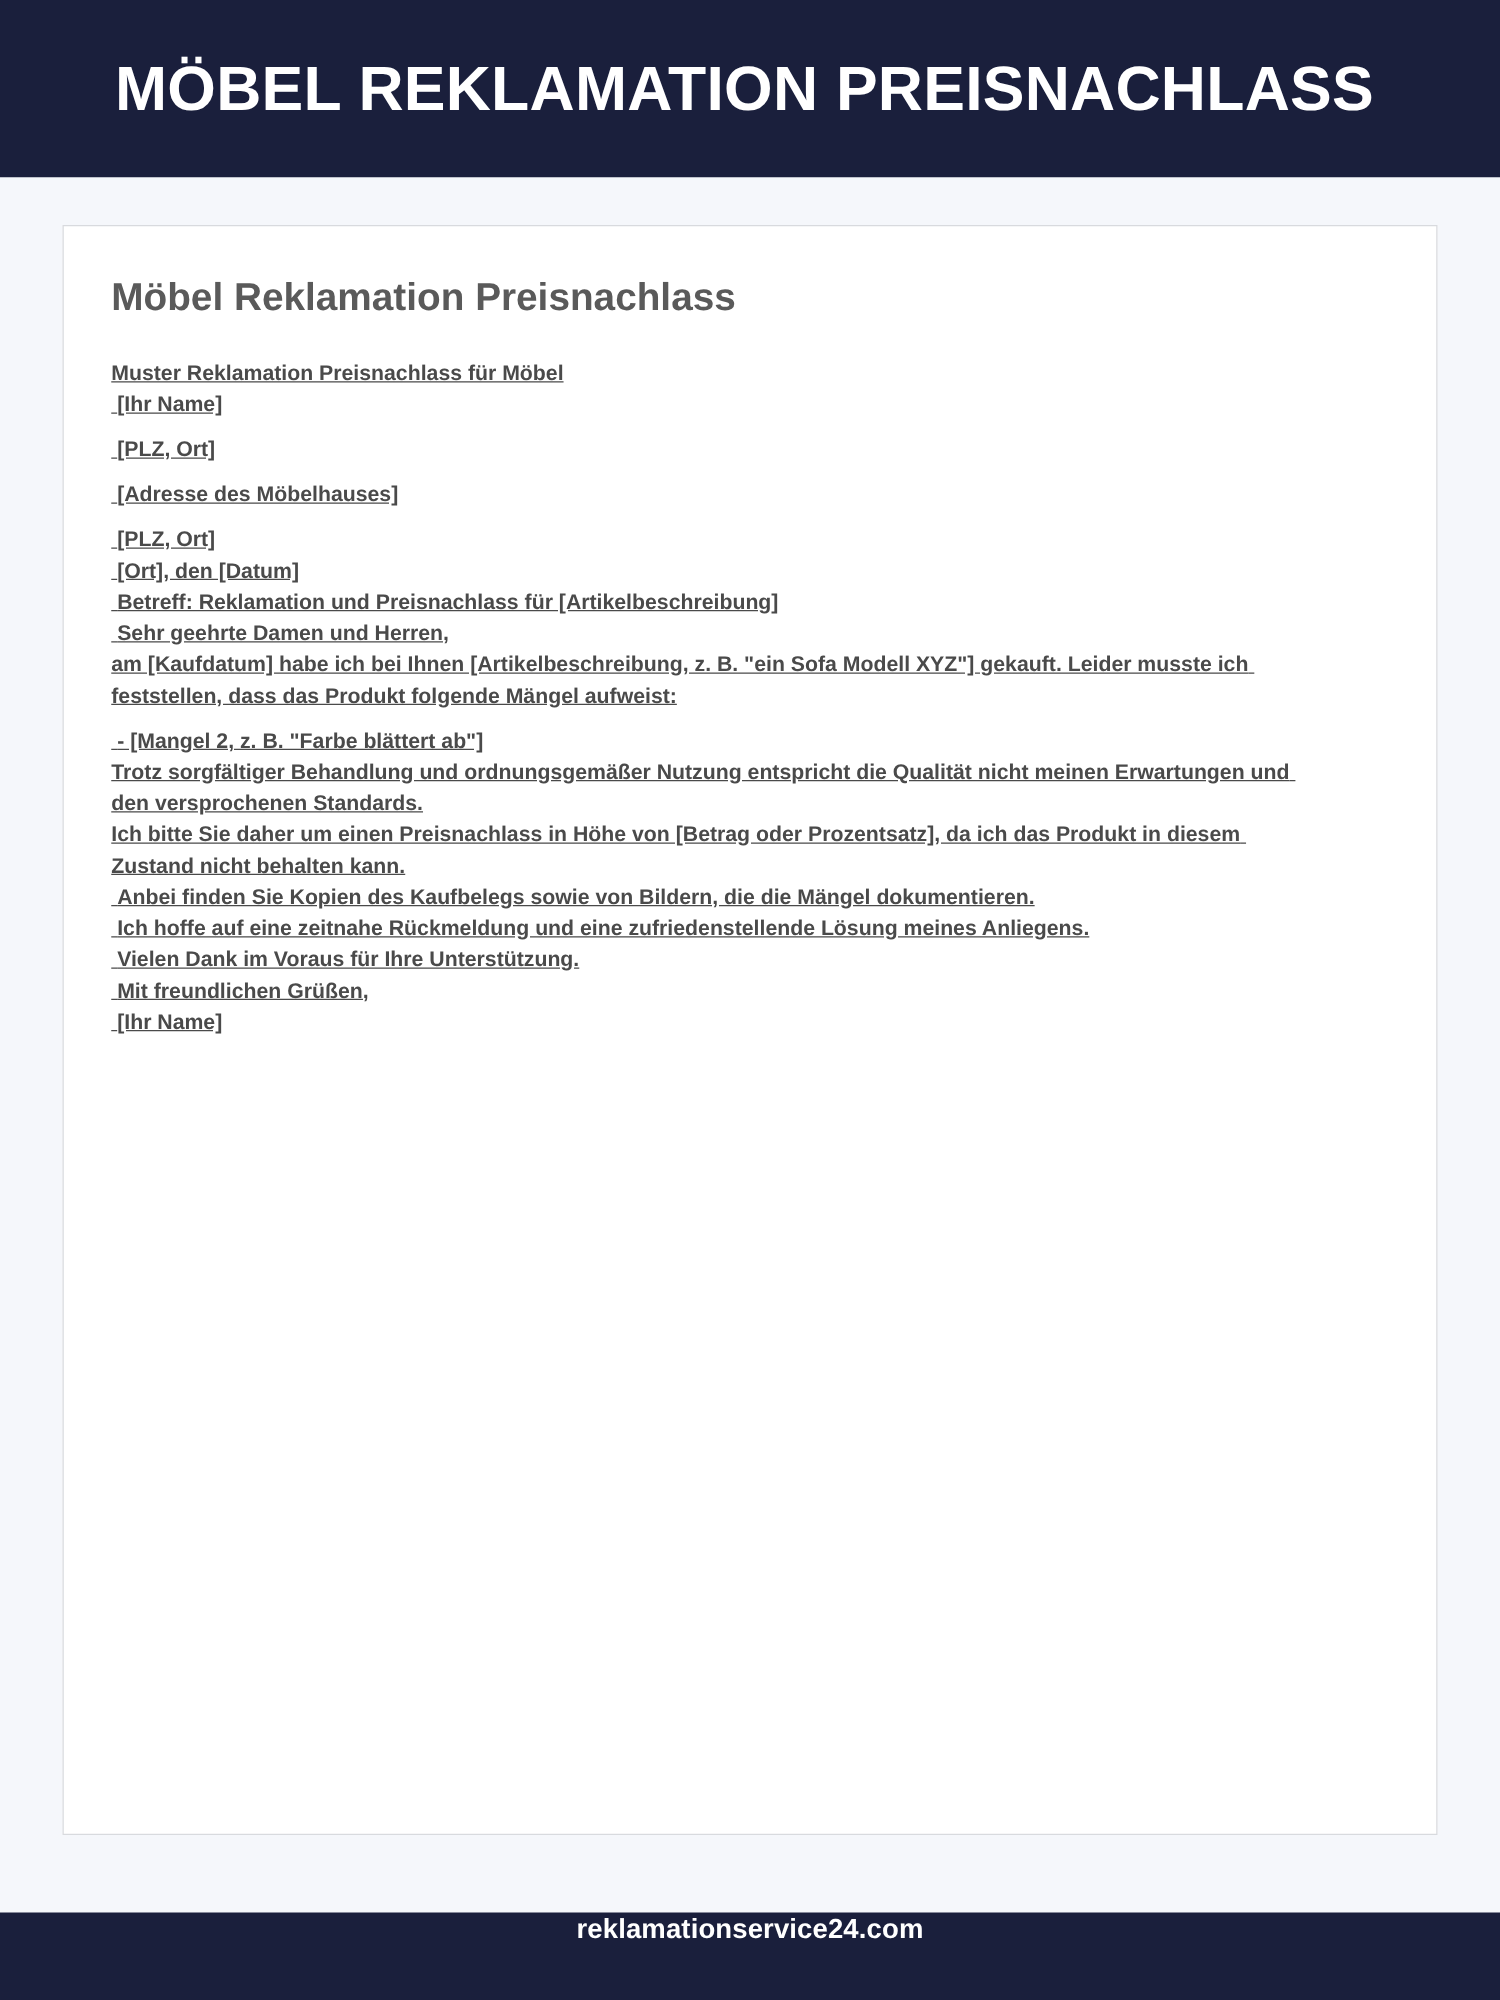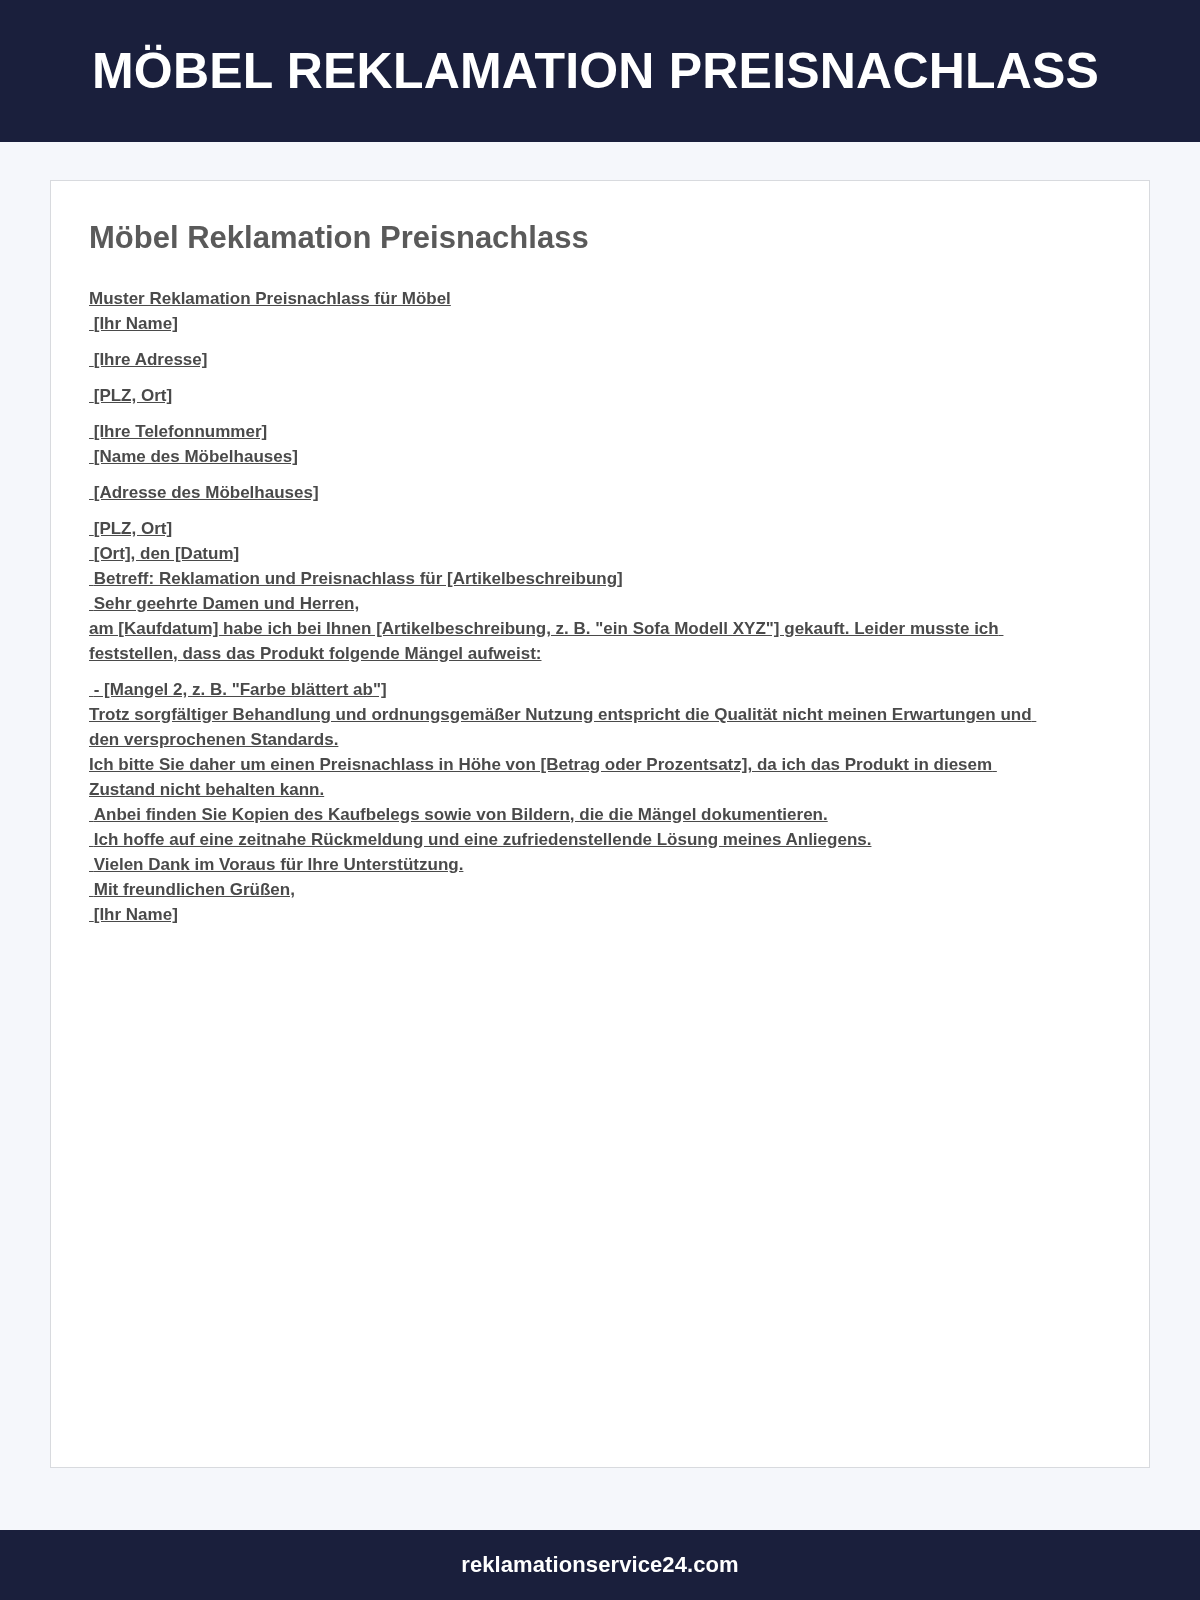--- a/index.html
+++ b/index.html
@@ -78,21 +78,20 @@
   .letter-block {
     margin: 0 0 11px 0;
     white-space: pre-wrap;
   }
 
   
   .site-footer {
     background: #1a1f3c;
     height: 70px;
     display: flex;
-    align-items: center;
     justify-content: center;
     flex: 0 0 auto;
   }
   .site-footer-text {
     color: #ffffff;
     font-size: 22px;
     font-weight: bold;
     letter-spacing: 0.1px;
   }
 </style>
@@ -104,24 +103,21 @@
   <header class="site-header">
     <h1 class="site-header-title">MÖBEL REKLAMATION PREISNACHLASS</h1>
   </header>
 
   <main class="main-area">
     <section class="document-card">
       <h2 class="doc-title">Möbel Reklamation Preisnachlass</h2>
       <div class="letter-body">
         <p class="letter-block">Muster Reklamation Preisnachlass für Möbel
  [Ihr Name]</p>
-        <p class="letter-block"> [Ihre Adresse]</p>
         <p class="letter-block"> [PLZ, Ort]</p>
-        <p class="letter-block"> [Ihre Telefonnummer]
- [Name des Möbelhauses]</p>
         <p class="letter-block"> [Adresse des Möbelhauses]</p>
         <p class="letter-block"> [PLZ, Ort]
  [Ort], den [Datum]
  Betreff: Reklamation und Preisnachlass für [Artikelbeschreibung]
  Sehr geehrte Damen und Herren,
 am [Kaufdatum] habe ich bei Ihnen [Artikelbeschreibung, z. B. "ein Sofa Modell XYZ"] gekauft. Leider musste ich feststellen, dass das Produkt folgende Mängel aufweist:</p>
         <p class="letter-block"> - [Mangel 2, z. B. "Farbe blättert ab"]
 Trotz sorgfältiger Behandlung und ordnungsgemäßer Nutzung entspricht die Qualität nicht meinen Erwartungen und den versprochenen Standards.
 Ich bitte Sie daher um einen Preisnachlass in Höhe von [Betrag oder Prozentsatz], da ich das Produkt in diesem Zustand nicht behalten kann.
  Anbei finden Sie Kopien des Kaufbelegs sowie von Bildern, die die Mängel dokumentieren.

